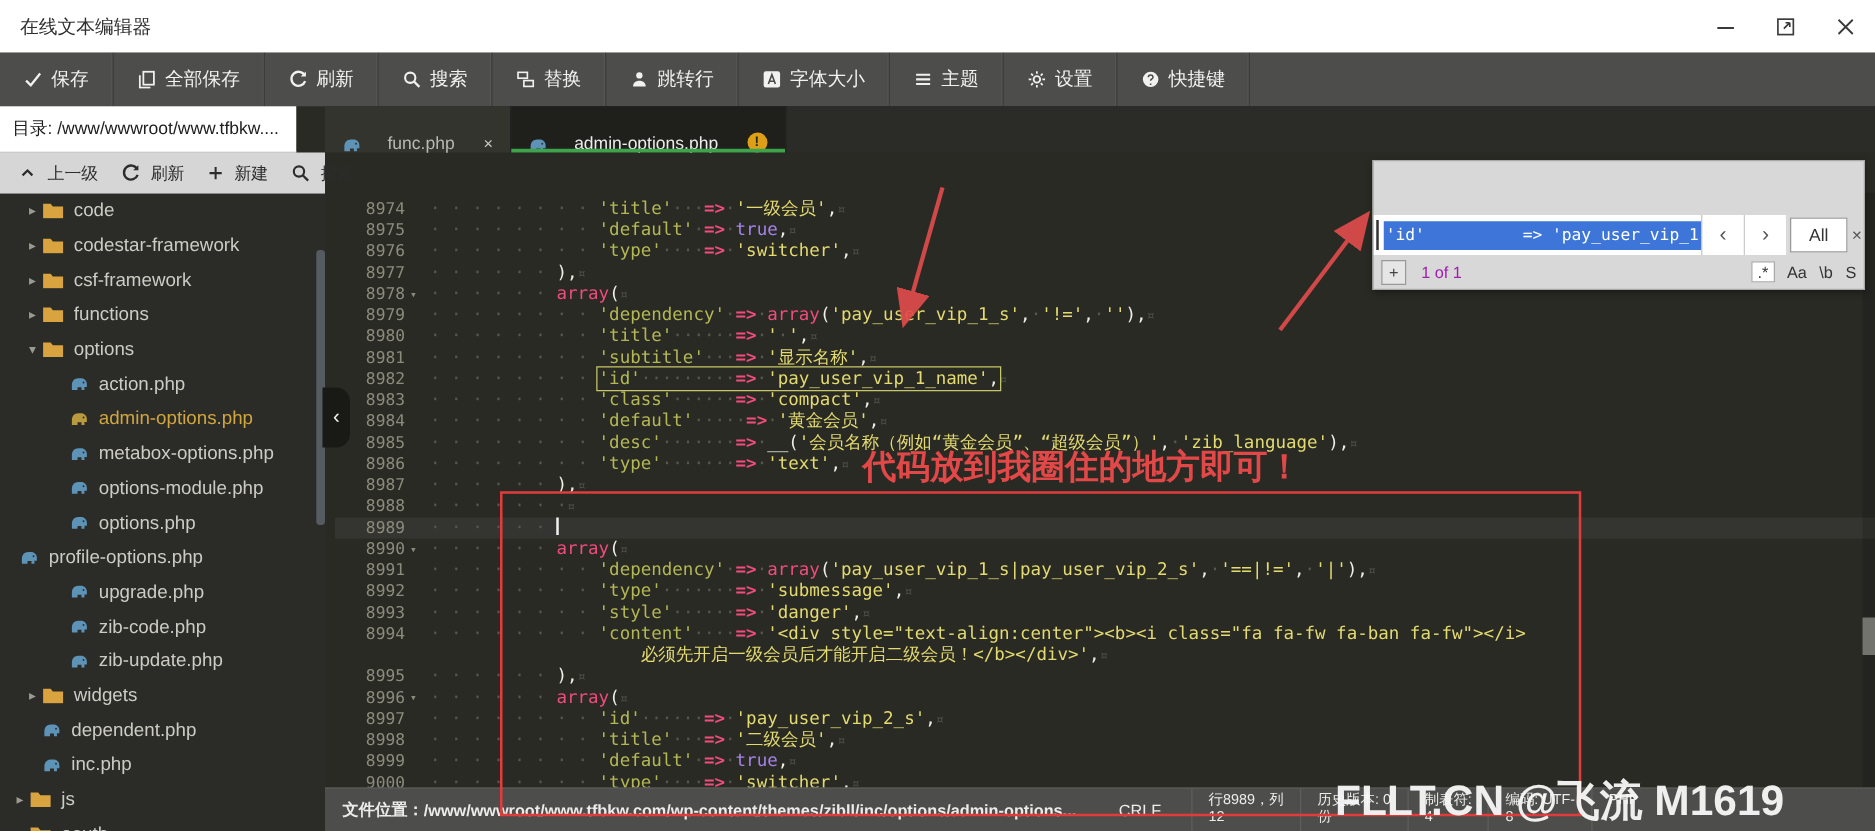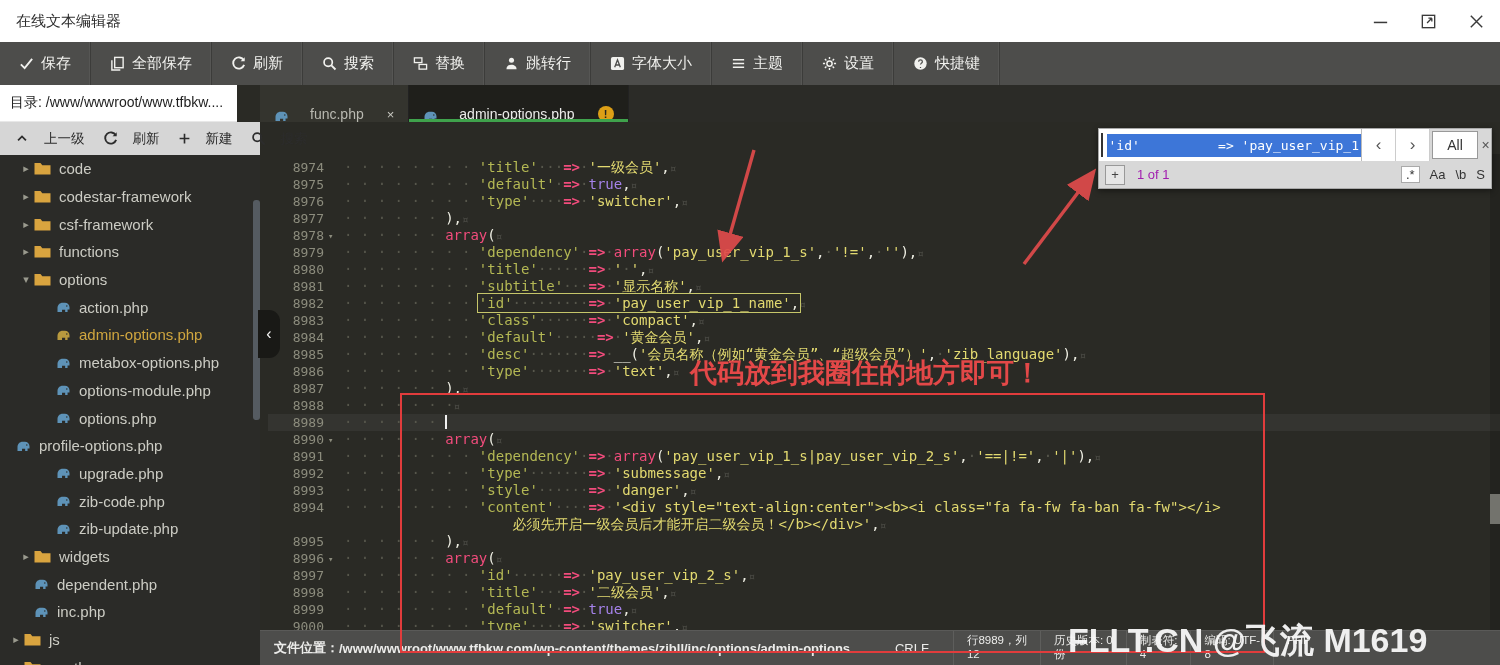--- a/index.html
+++ b/index.html
@@ -26,21 +26,21 @@
   .tab{display:flex;align-items:flex-end;gap:13px;padding:0 14px;font-size:14px;color:#b9b9b1;
        background:#34342e;cursor:pointer;position:relative;border-right:1px solid #222;}
   .tab.active{background:#1f1f1b;color:#ececea;}
   .tab.active::after{content:"";position:absolute;left:0;right:0;bottom:0;height:3px;background:#3fa24c;}
   .tab .tab-close{margin-left:10px;color:#c9c9c2;font-size:13px;}
   .tab .warn-badge{margin-left:10px;width:16px;height:16px;border-radius:50%;background:#dd9f16;
        color:#25251f;font-size:11px;font-weight:bold;display:flex;align-items:center;justify-content:center;}
   
   .side-toolbar{position:absolute;left:0;top:122px;width:260px;height:33px;background:#d6d6d6;
                 display:flex;align-items:center;font-size:13.5px;color:#2c2c2c;padding-left:8px;box-sizing:border-box;gap:4px;}
-  .st-item{display:flex;align-items:center;gap:15px;padding:0 7px;cursor:pointer;white-space:nowrap;}
+  .st-item{display:flex;align-items:center;gap:9px;padding:0 7px;cursor:pointer;white-space:nowrap;}
   .tree{position:absolute;left:0;top:155px;width:260px;height:510px;background:#2b2b28;overflow:hidden;}
   .tree-row{display:flex;align-items:center;height:27.7px;font-size:15px;color:#ccccc4;cursor:pointer;white-space:nowrap;}
   .tree-arrow{display:inline-block;width:16px;text-align:center;color:#9a9a8e;font-size:11px;flex:0 0 16px;}
   .tree-ic{display:flex;align-items:center;margin-right:8px;flex:0 0 auto;}
   .tree-row.selected .tree-label{color:#d0a63f;}
   .side-scroll{position:absolute;left:253px;top:200px;width:7px;height:220px;background:#5d646b;border-radius:3px;opacity:.85;}
   .collapse-handle{position:absolute;left:258px;top:310px;width:22px;height:48px;background:#191916;
                    border-radius:0 11px 11px 0;display:flex;align-items:center;justify-content:center;
                    color:#f5f5f5;font-size:16px;cursor:pointer;z-index:5;}
   
@@ -68,21 +68,21 @@
              border-top:1px solid #5a5a58;display:flex;align-items:center;color:#ececea;font-size:13px;
              box-sizing:border-box;z-index:20;}
   .sb-left{display:flex;align-items:center;padding-left:14px;white-space:nowrap;overflow:hidden;font-weight:bold;}
   .sb-eol{margin:0 18px 0 34px;}
   .st-cells{display:flex;margin-left:6px;height:100%;}
   .st-cell{border-left:1px solid #5e5e5c;padding:2px 13px 0 13px;font-size:11.5px;line-height:1.25;
            display:flex;flex-direction:column;justify-content:flex-start;white-space:nowrap;}
   
   .searchw{position:absolute;left:1098px;top:128px;width:392px;background:#d8d8d8;border:1px solid #a9a9a9;
            box-shadow:0 2px 6px rgba(0,0,0,.45);z-index:30;font-family:"Liberation Sans",sans-serif;}
-  .sw-row1{display:flex;align-items:stretch;height:32px;}
+  .sw-row1{display:flex;align-items:stretch;height:32px;margin-top:43px;}
   .sw-input{flex:0 0 262px;background:#ffffff;display:flex;align-items:center;overflow:hidden;border-right:1px solid #bbb;}
   .sw-caret{width:4px;height:24px;background:#fff;border-left:2px solid #333;margin-left:2px;}
   .sw-sel{background:#3d76d8;color:#fff;font-family:"DejaVu Sans Mono",monospace;font-size:13px;
           padding:4px 2px;white-space:pre;}
   .sw-nav{flex:0 0 33px;background:#fff;border-right:1px solid #ccc;display:flex;align-items:center;
           justify-content:center;color:#555;font-size:17px;cursor:pointer;}
   .sw-all{flex:0 0 44px;background:#fff;border:1px solid #999;margin:2px;display:flex;align-items:center;
           justify-content:center;font-size:14px;color:#333;cursor:pointer;}
   .sw-close{flex:1;display:flex;align-items:center;justify-content:center;color:#555;font-size:14px;cursor:pointer;}
   .sw-row2{display:flex;align-items:center;height:27px;padding:0 6px;color:#444;font-size:13px;}

